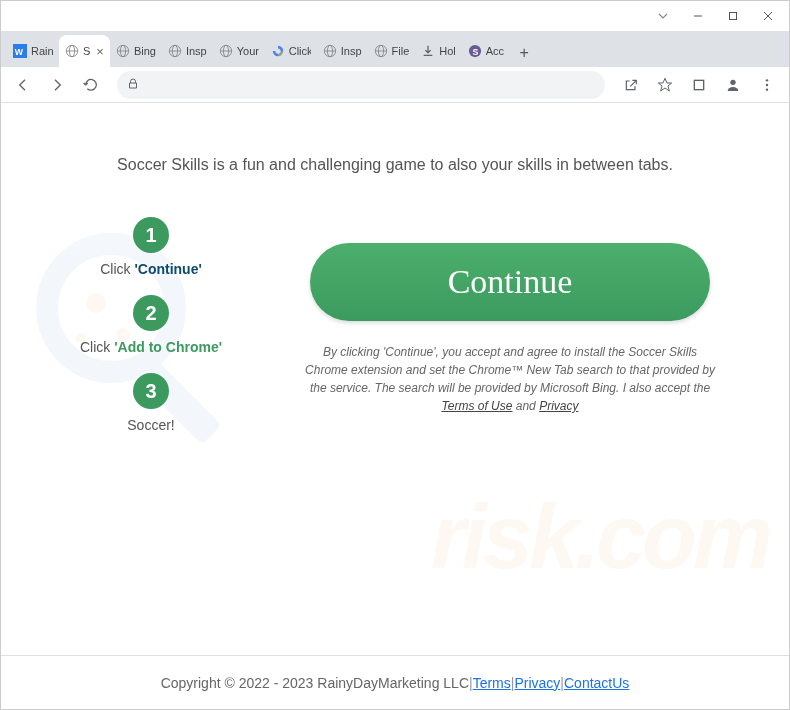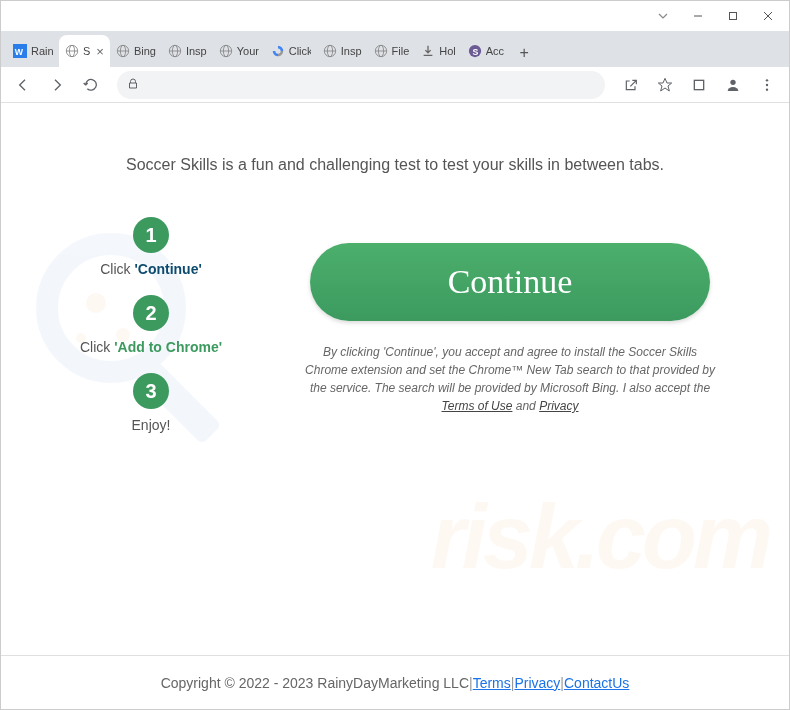--- a/index.html
+++ b/index.html
@@ -244,30 +244,30 @@
         <div class="circle"></div>
         <div class="handle"></div>
         <div class="dot" style="left:50px;top:60px;width:20px;height:20px;"></div>
         <div class="dot" style="left:80px;top:95px;width:14px;height:14px;"></div>
         <div class="dot" style="left:40px;top:100px;width:10px;height:10px;"></div>
       </div>
       <div class="watermark-text">risk.com</div>
     </div>
 
     <div class="content">
-      <p class="subtitle">Soccer Skills is a fun and challenging test to test your skills in between tabs.</p>
+      <p class="subtitle">Soccer Skills is a fun and challenging game to also your skills in between tabs.</p>
 
       <div class="main-row">
         <div class="steps" id="steps">
             <div class="step-num">1</div>
             <div class="step-text">Click <span class="bold">'Continue'</span></div>
             <div class="step-num">2</div>
             <div class="step-text">Click <span class="green">'Add to Chrome'</span></div>
             <div class="step-num">3</div>
-            <div class="step-text">Enjoy!</div>
+            <div class="step-text">Soccer!</div>
           </div>
         <div class="cta-col">
           <button class="continue-btn">Continue</button>
           <p class="disclaimer">
             <span>By clicking 'Continue', you accept and agree to install the Soccer Skills Chrome extension and set the Chrome™ New Tab search to that provided by the service. The search will be provided by Microsoft Bing. I also accept the </span><a href="#">Terms of Use</a><span> and </span><a href="#">Privacy</a>
           </p>
         </div>
       </div>
     </div>
 

